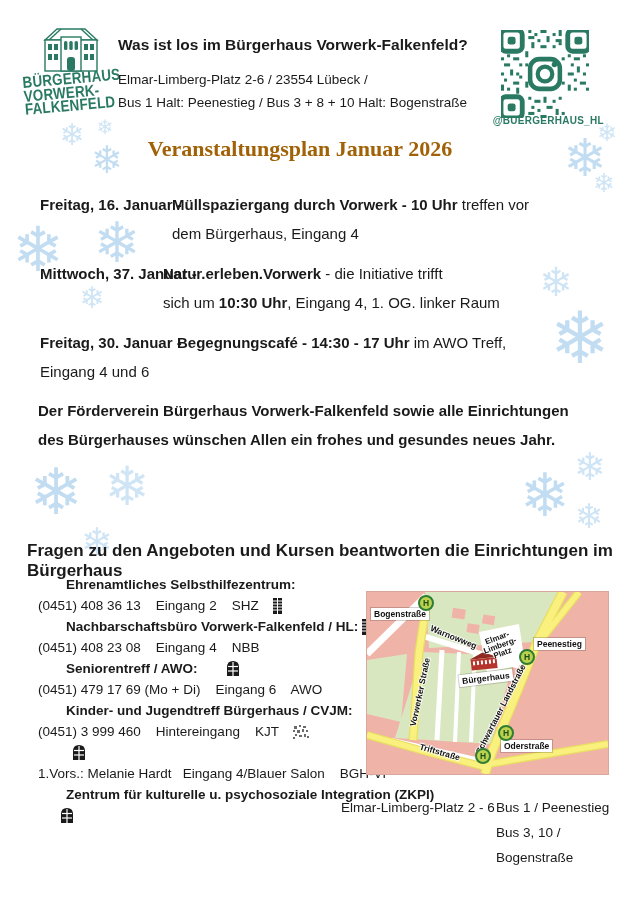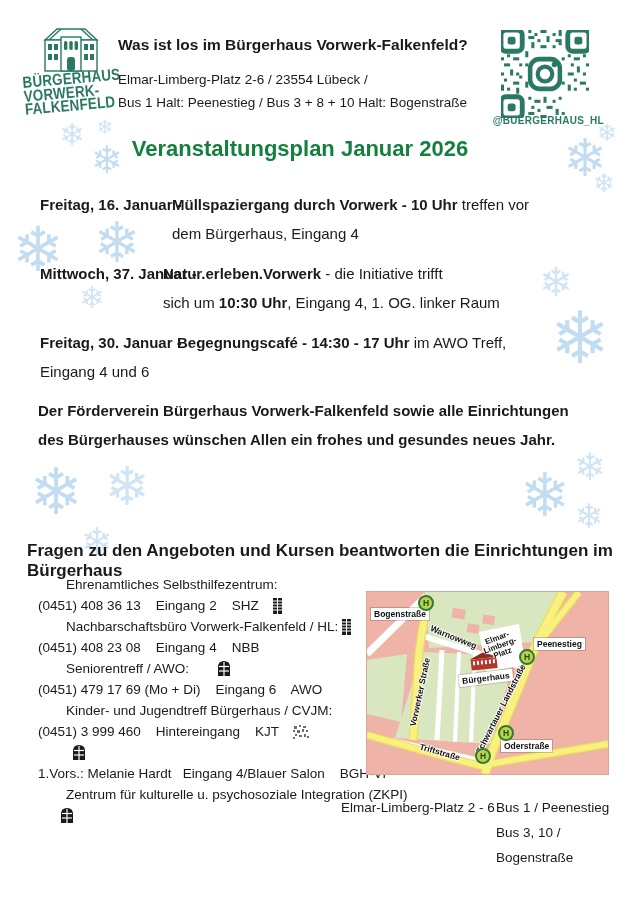--- a/index.html
+++ b/index.html
@@ -15,32 +15,32 @@
   .logo-text{transform:rotate(-5deg) scaleX(.84);transform-origin:left top;
              color:#2a7a63;font-weight:bold;font-size:16px;line-height:13.5px;letter-spacing:.2px;}
   .hdr{position:absolute;left:118px;top:36px;width:374px;}
   .hdr-title{font-size:15.5px;font-weight:bold;margin-bottom:14px;}
   .hdr-addr{font-size:13.5px;line-height:23px;}
   .qr{position:absolute;left:501px;top:30px;width:88px;height:88px;}
   .ig-handle{position:absolute;left:490px;top:114px;width:112px;text-align:center;
              color:#2a7a63;font-weight:bold;font-size:10.5px;letter-spacing:.3px;transform:scaleX(.95);}
   
   .plan-title{position:absolute;left:0;top:136px;width:600px;text-align:center;
-              font-size:22px;font-weight:bold;color:#15803d;}
+              font-size:22px;font-weight:bold;color:#a16207;font-family:Liberation Serif, serif;}
   .ev{position:absolute;font-size:15px;line-height:29px;}
   .ev b{font-weight:bold;}
   .ev-date{position:absolute;left:40px;top:0;font-weight:bold;white-space:nowrap;}
   .ev-desc{position:absolute;top:0;white-space:nowrap;}
   .wishes{position:absolute;left:38px;top:396px;width:575px;font-weight:bold;
           font-size:15px;line-height:29px;}
   .fragen{position:absolute;left:27px;top:541px;font-size:17px;font-weight:bold;}
   
   .contacts{position:absolute;left:38px;top:574px;font-size:13.5px;line-height:21px;}
   .c-line{white-space:pre;display:flex;align-items:center;height:21px;}
-  .c-name{font-weight:normal;padding-left:28px;}
+  .c-name{font-weight:bold;padding-left:28px;}
   .c-ic{display:inline-block;margin-left:14px;line-height:0;}
   
   .map{position:absolute;left:366px;top:591px;width:241px;height:182px;overflow:hidden;
        border:1px solid #d9a79c;}
   .map svg{position:absolute;left:0;top:0;}
   .mlabel{position:absolute;font-size:8.5px;font-weight:bold;color:#111;white-space:nowrap;line-height:10px;}
   .mbox{background:#fff;padding:1px 3px;box-shadow:0 0 0 1px rgba(0,0,0,.18);}
   .mrot{text-shadow:0 0 2px #fff,0 0 2px #fff,1px 1px 0 #fff,-1px -1px 0 #fff;}
   .hstop{position:absolute;width:12px;height:12px;border-radius:50%;background:#bcd24e;
          border:2px solid #2e7d32;color:#1c4f1c;font-size:8.5px;font-weight:bold;

